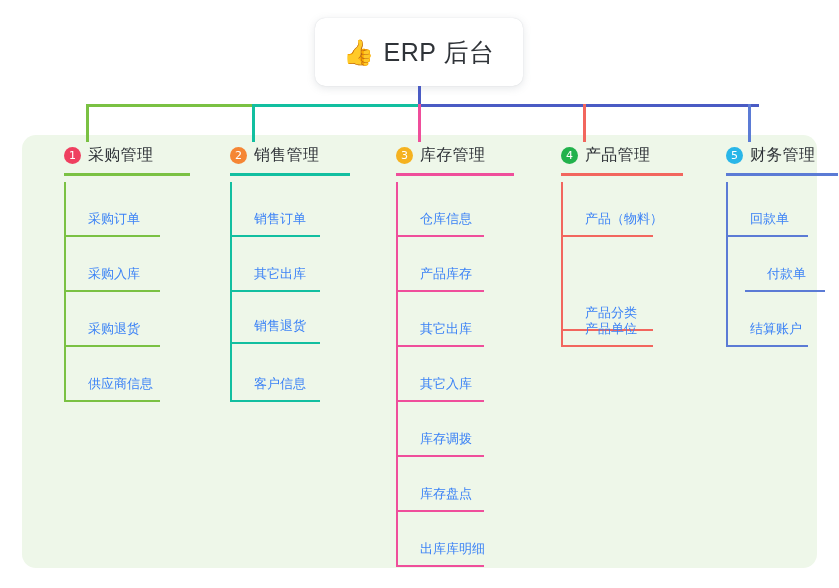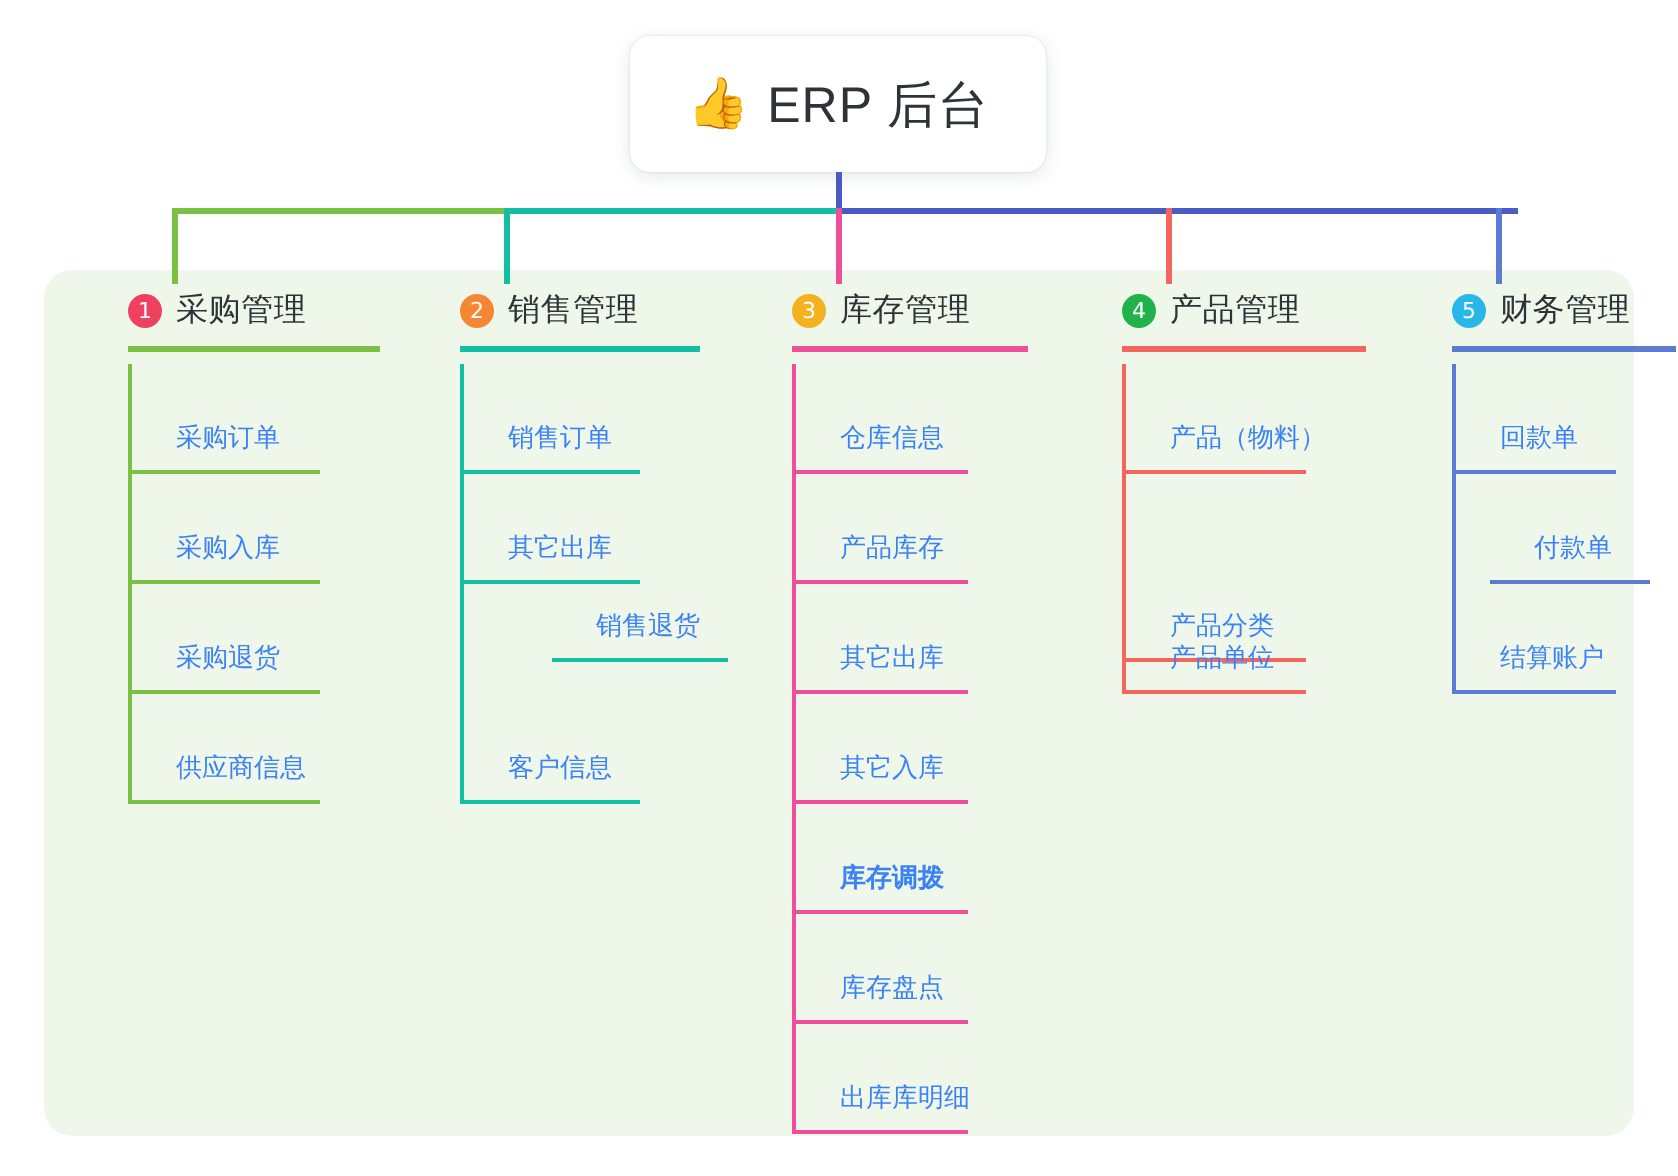--- a/index.html
+++ b/index.html
@@ -122,21 +122,21 @@
         <div class="head-rule" style="width: 120px; background: rgb(18, 191, 160);"></div>
         <div class="spine" style="top: 40px; height: 220px; background: rgb(18, 191, 160);"></div>
         <div class="leaf" style="top: 40px; width: 88px;">
           <div class="leaf-text">销售订单</div>
           <div class="leaf-rule" style="width: 88px; background: rgb(18, 191, 160);"></div>
         </div>
         <div class="leaf" style="top: 95px; width: 88px;">
           <div class="leaf-text">其它出库</div>
           <div class="leaf-rule" style="width: 88px; background: rgb(18, 191, 160);"></div>
         </div>
-        <div class="leaf" style="top: 134px; width: 88px; margin-left: 44px;">
+        <div class="leaf" style="top: 147px; width: 88px;">
           <div class="leaf-text">销售退货</div>
           <div class="leaf-rule" style="width: 88px; background: rgb(18, 191, 160);"></div>
         </div>
         <div class="leaf" style="top: 205px; width: 88px;">
           <div class="leaf-text">客户信息</div>
           <div class="leaf-rule" style="width: 88px; background: rgb(18, 191, 160);"></div>
         </div>
       </div>
       <div class="col" style="left: 378px;">
         <div class="col-head">
@@ -154,21 +154,21 @@
           <div class="leaf-rule" style="width: 86px; background: rgb(239, 78, 155);"></div>
         </div>
         <div class="leaf" style="top: 150px; width: 86px;">
           <div class="leaf-text">其它出库</div>
           <div class="leaf-rule" style="width: 86px; background: rgb(239, 78, 155);"></div>
         </div>
         <div class="leaf" style="top: 205px; width: 86px;">
           <div class="leaf-text">其它入库</div>
           <div class="leaf-rule" style="width: 86px; background: rgb(239, 78, 155);"></div>
         </div>
-        <div class="leaf" style="top: 260px; width: 86px; font-weight: bold;">
+        <div class="leaf" style="top: 260px; width: 86px;">
           <div class="leaf-text">库存调拨</div>
           <div class="leaf-rule" style="width: 86px; background: rgb(239, 78, 155);"></div>
         </div>
         <div class="leaf" style="top: 315px; width: 86px;">
           <div class="leaf-text">库存盘点</div>
           <div class="leaf-rule" style="width: 86px; background: rgb(239, 78, 155);"></div>
         </div>
         <div class="leaf" style="top: 370px; width: 86px;">
           <div class="leaf-text">出库库明细</div>
           <div class="leaf-rule" style="width: 86px; background: rgb(239, 78, 155);"></div>

